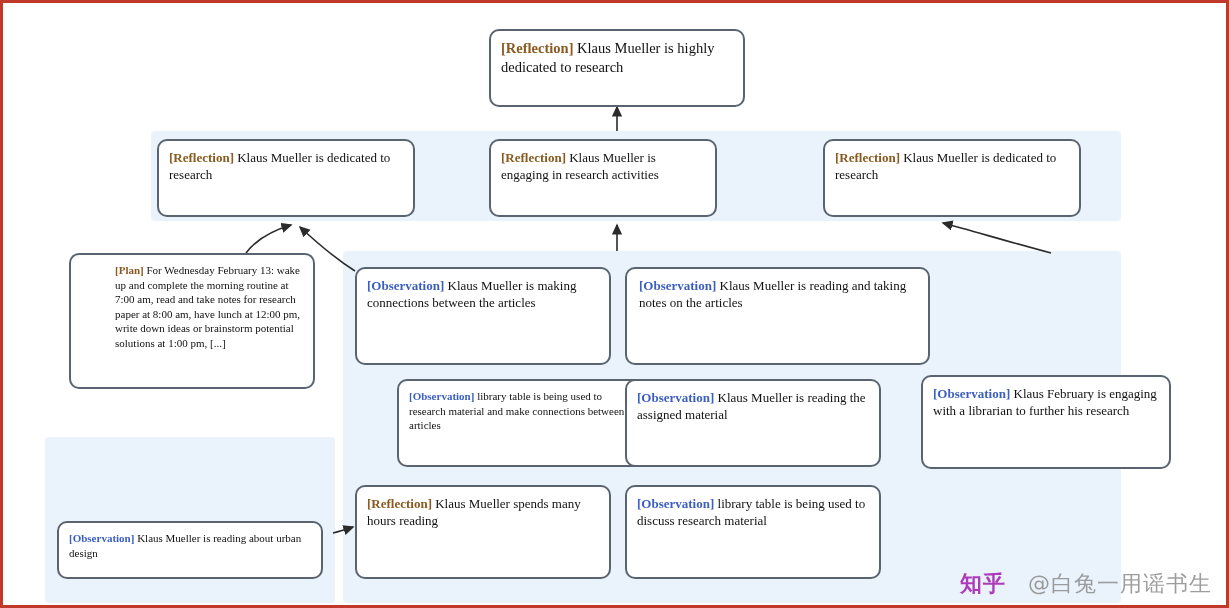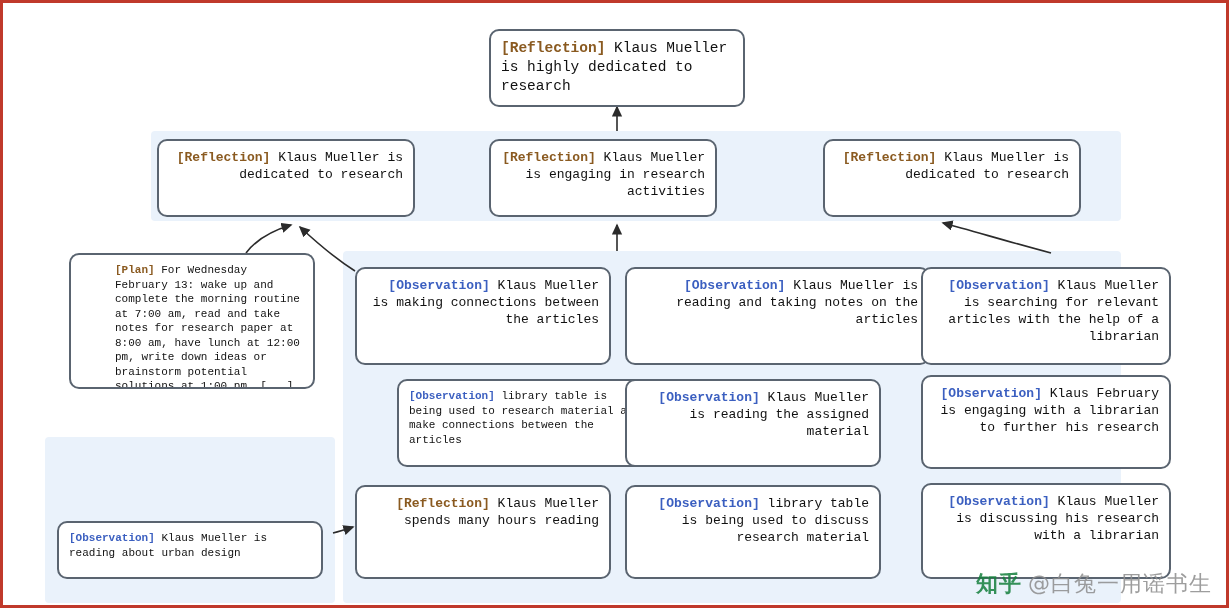--- a/index.html
+++ b/index.html
@@ -24,42 +24,42 @@
     background: #eaf2fb;
     border-radius: 4px;
   }
   .node {
     position: absolute;
     background: #ffffff;
     border: 2px solid #5a6470;
     border-radius: 10px;
     box-sizing: border-box;
     padding: 8px 10px;
-    font-family: Liberation Mono, monospace;
+    font-family: Liberation Serif, serif;
     color: #1b1b1b;
     line-height: 1.32;
     overflow: hidden;
   }
   .node .tag {
     color: #8a5a20;
     font-weight: bold;
   }
   .node .tag.obs {
     color: #3b5fc0;
     font-weight: bold;
   }
   .node .tag.plan {
     color: #8a5a20;
     font-weight: bold;
   }
   .node .txt {
     color: #111111;
   }
   .fs14 { font-size: 14.5px; }
-  .fs13 { font-size: 13px; text-align: right; }
+  .fs13 { font-size: 13px; }
   .fs11 { font-size: 11px; }
   svg.arrows {
     position: absolute;
     left: 0;
     top: 0;
     width: 1229px;
     height: 608px;
     pointer-events: none;
   }
   .watermark {
@@ -67,23 +67,23 @@
     right: 14px;
     bottom: 6px;
     font-family: "DejaVu Sans", sans-serif;
     font-size: 22px;
     color: #8d8d8d;
     opacity: 0.85;
     letter-spacing: 1px;
     white-space: nowrap;
   }
   .wm-logo {
-    color: #15803d;
+    color: #a21caf;
     font-weight: bold;
-    margin-right: 6px;
+    margin-right: 22px;
   }
 </style>
 </head>
 <body>
 
 <div id="canvas">
 
   <div class="band" style="left:148px; top:128px; width:970px; height:90px;"></div>
   <div class="band" style="left:340px; top:248px; width:778px; height:352px;"></div>
   <div class="band" style="left:42px; top:434px; width:290px; height:166px;"></div>
@@ -143,27 +143,21 @@
   <div class="node fs13" style="left:622px; top:264px; width:305px; height:98px;padding-left:12px;">
     <span class="tag obs">[Observation]</span><span class="txt"> Klaus Mueller is reading and taking notes on the articles</span>
   </div>
   <div class="node fs13" style="left:622px; top:376px; width:256px; height:88px;">
     <span class="tag obs">[Observation]</span><span class="txt"> Klaus Mueller is reading the assigned material</span>
   </div>
   <div class="node fs13" style="left:622px; top:482px; width:256px; height:94px;">
     <span class="tag obs">[Observation]</span><span class="txt"> library table is being used to discuss research material</span>
   </div>
 
-  <div class="node fs13" style="left:918px; top:264px; width:250px; height:98px;">
-    <span class="tag obs">[Observation]</span><span class="txt"> Klaus Mueller is searching for relevant articles with the help of a librarian</span>
-  </div>
   <div class="node fs13" style="left:918px; top:372px; width:250px; height:94px;">
     <span class="tag obs">[Observation]</span><span class="txt"> Klaus February is engaging with a librarian to further his research</span>
-  </div>
-  <div class="node fs13" style="left:918px; top:480px; width:250px; height:96px;">
-    <span class="tag obs">[Observation]</span><span class="txt"> Klaus Mueller is discussing his research with a librarian</span>
   </div>
 
   <div class="watermark">
     <span class="wm-logo">知乎</span><span>@白兔一用谣书生</span>
   </div>
 
 </div>
 
 </body></html>

